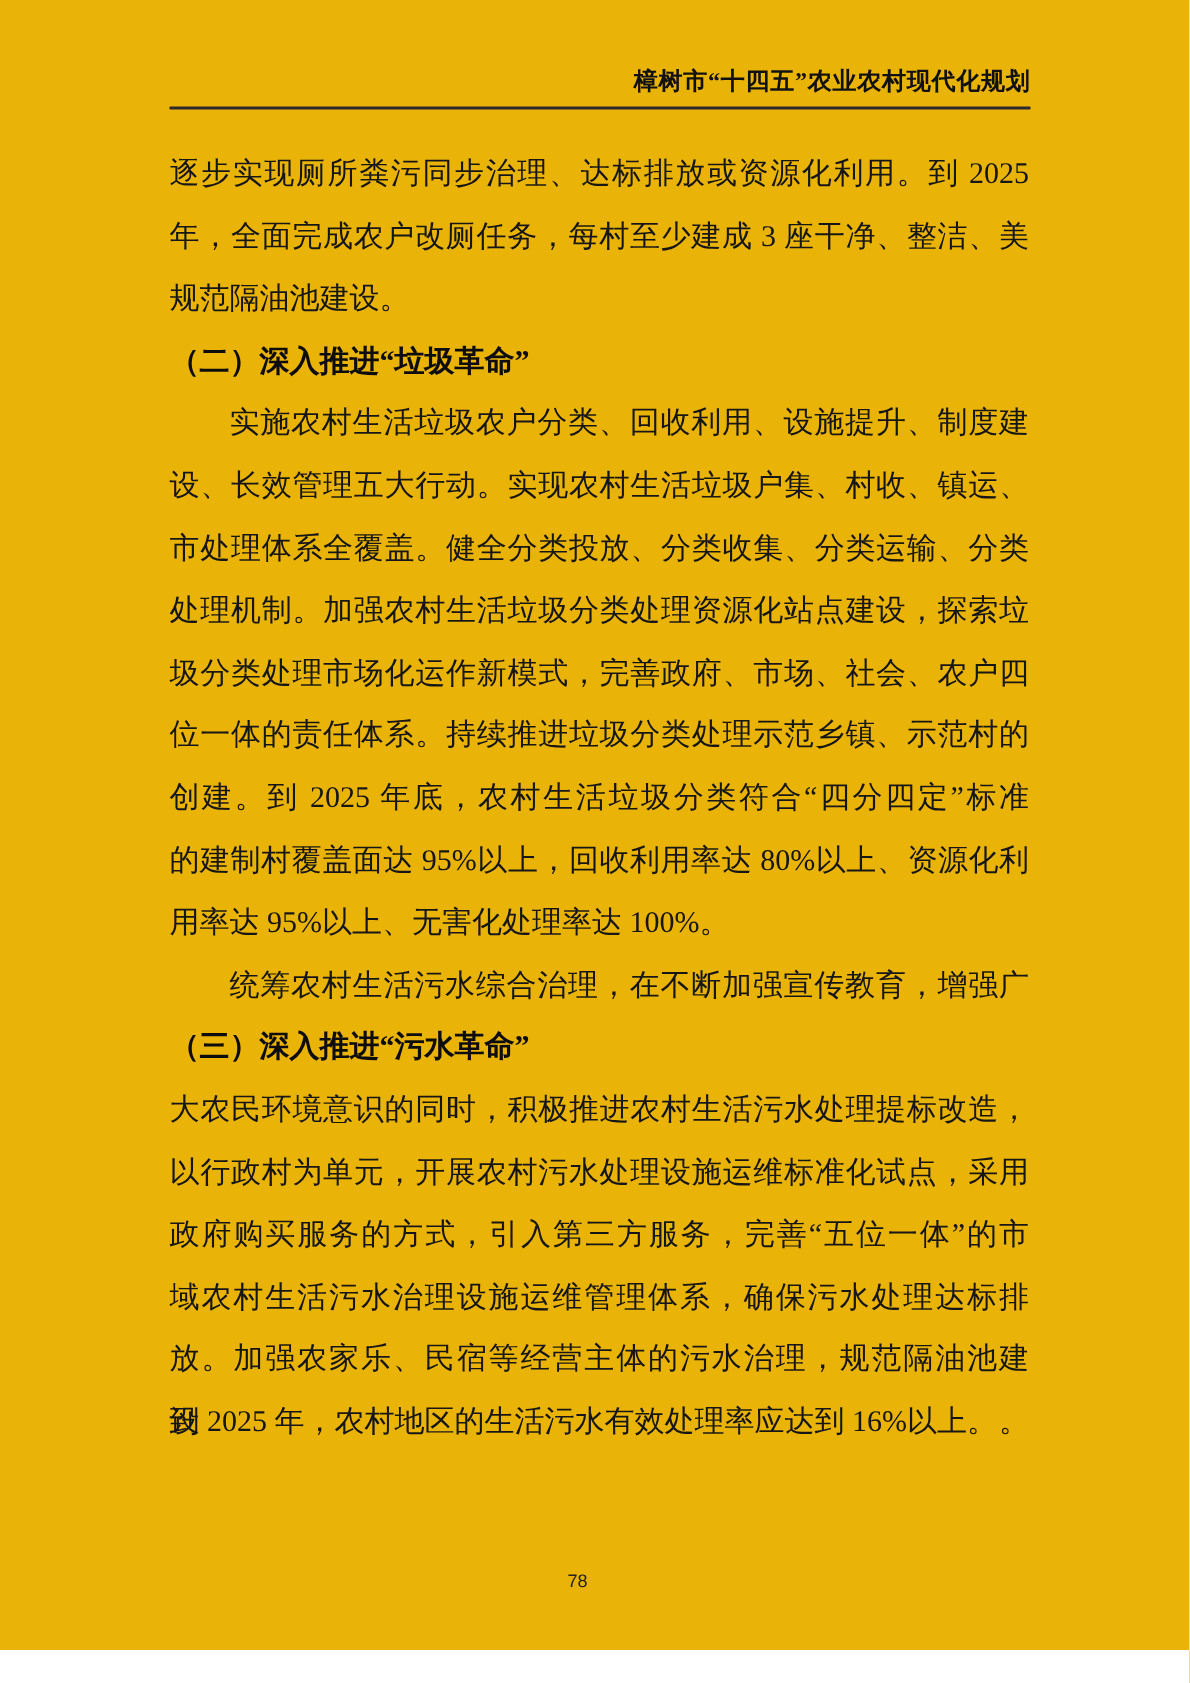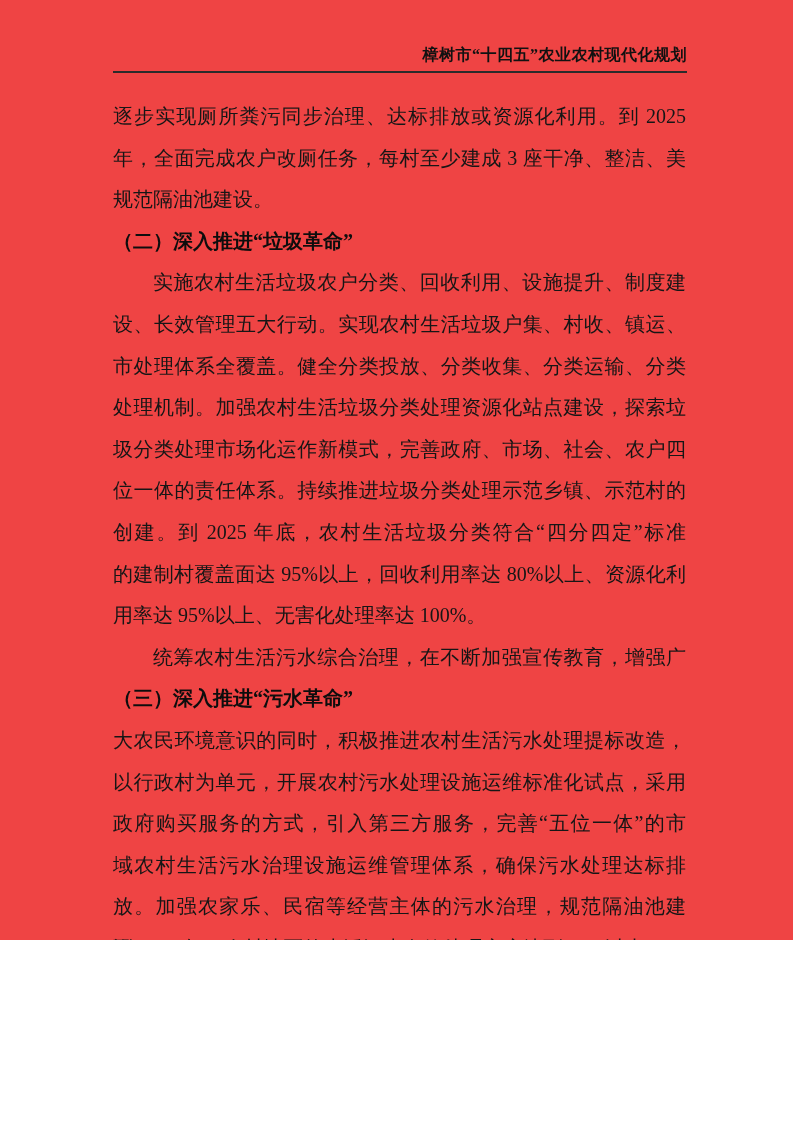--- a/index.html
+++ b/index.html
@@ -3,22 +3,22 @@
 <meta charset="utf-8">
 <style>
   html, body {
     margin: 0;
     padding: 0;
     background: #ffffff;
   }
   .page {
     position: relative;
     width: 793px;
-    height: 940px;
-    background: #ef4444;
+    height: 1100px;
+    background: #eab308;
     font-family: "Liberation Serif", serif;
     color: #141414;
     overflow: hidden;
   }
   
   .doc-header {
     position: absolute;
     top: 0;
     left: 113px;
     width: 574px;

